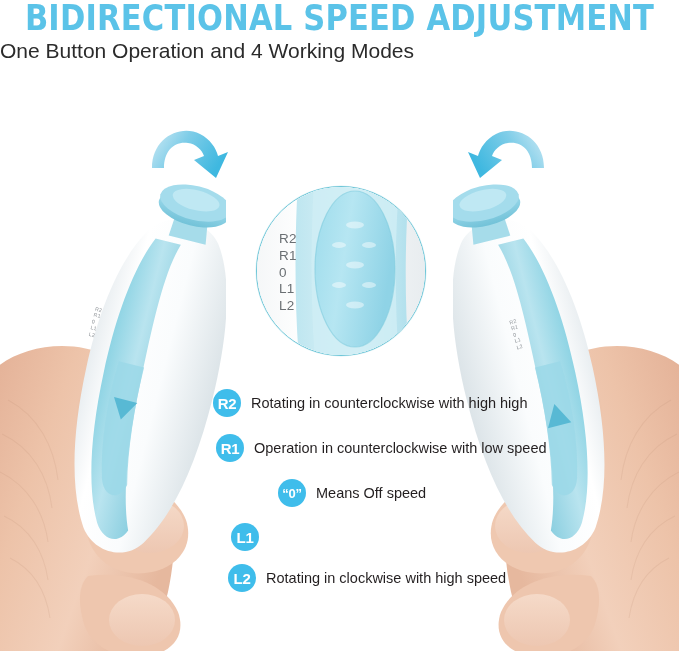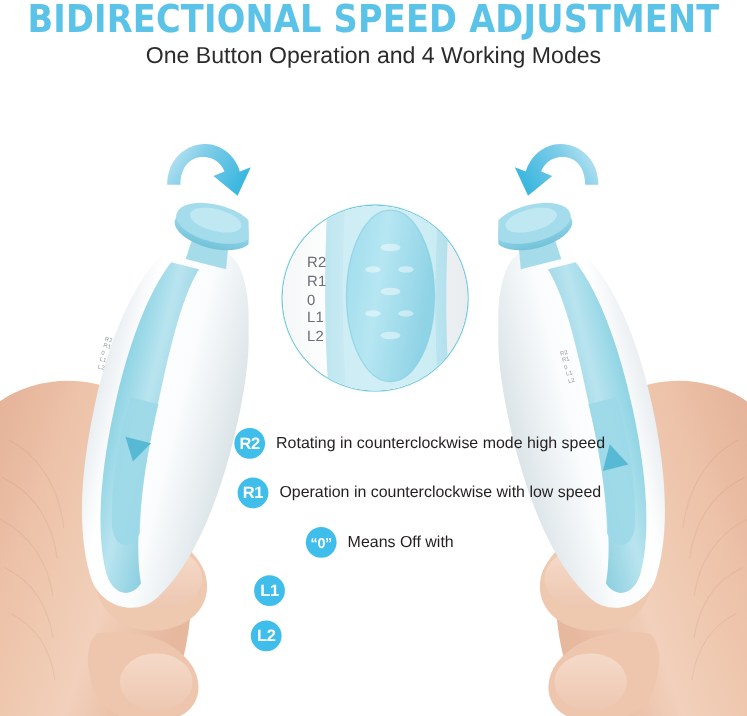--- a/index.html
+++ b/index.html
@@ -19,21 +19,21 @@
     font-size:35px;
     font-weight:bold;
     letter-spacing:0.2px;
     color:#5BC3E8;
     font-family:"DejaVu Sans Condensed","Liberation Sans", sans-serif;
     transform:scaleX(0.97);
     white-space:nowrap;
   }
   .subtitle{
     position:absolute;left:0;top:39px;width:679px;
-    text-align:center;
+    text-align:left;
     font-size:21px;
     color:#2b2b2b;
     font-family:"Liberation Sans", sans-serif;
     white-space:nowrap;
   }
 
   
   .hand{position:absolute;}
   .hand svg{display:block;}
 
@@ -361,36 +361,37 @@
       <div>0</div>
       <div>L1</div>
       <div>L2</div>
     </div>
   </div>
 
   <div class="legend">
 
     <div class="leg-row" style="left:213px;top:389px;">
       <div class="badge">R2</div>
-      <div class="leg-text">Rotating in counterclockwise mode high speed</div>
+      <div class="leg-text">Rotating in counterclockwise with high high</div>
     </div>
 
     <div class="leg-row" style="left:216px;top:434px;">
       <div class="badge">R1</div>
       <div class="leg-text">Operation in counterclockwise with low speed</div>
     </div>
 
     <div class="leg-row" style="left:278px;top:479px;">
       <div class="badge small-q">“0”</div>
-      <div class="leg-text">Means Off with</div>
+      <div class="leg-text">Means Off speed</div>
     </div>
 
     <div class="leg-row" style="left:231px;top:523px;">
       <div class="badge">L1</div>
     </div>
 
     <div class="leg-row" style="left:228px;top:564px;">
       <div class="badge">L2</div>
+      <div class="leg-text">Rotating in clockwise with high speed</div>
     </div>
 
   </div>
 
 </div>
 
 </body></html>

